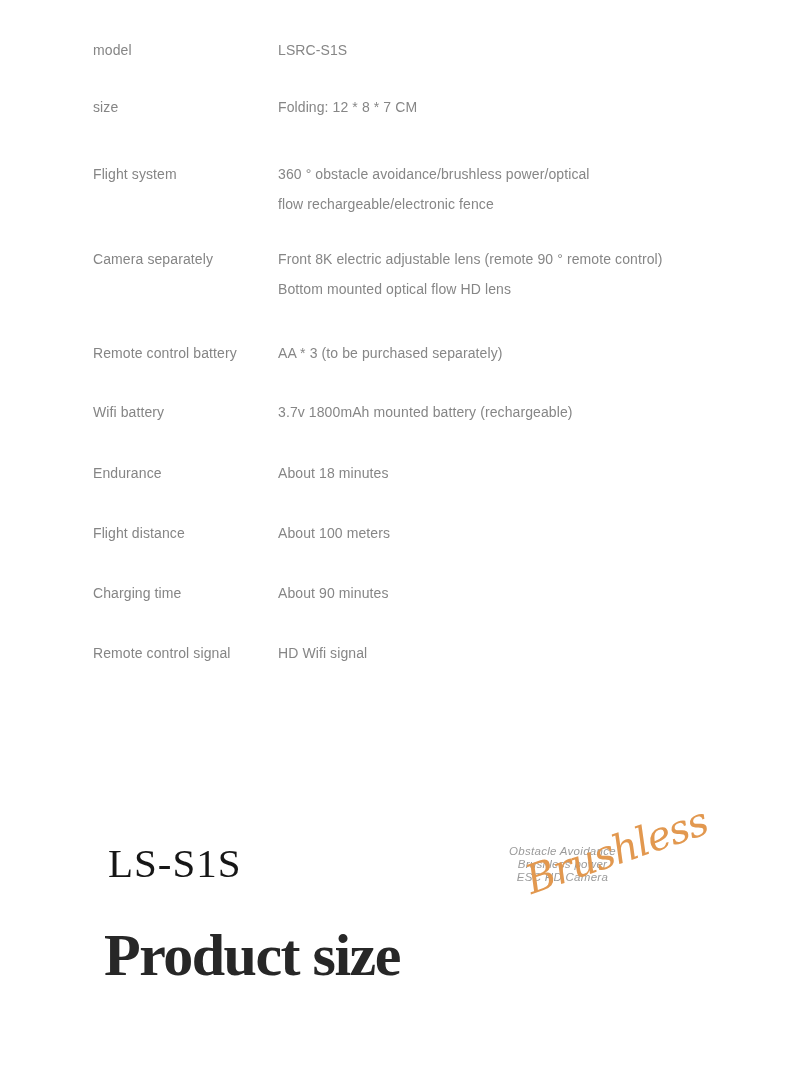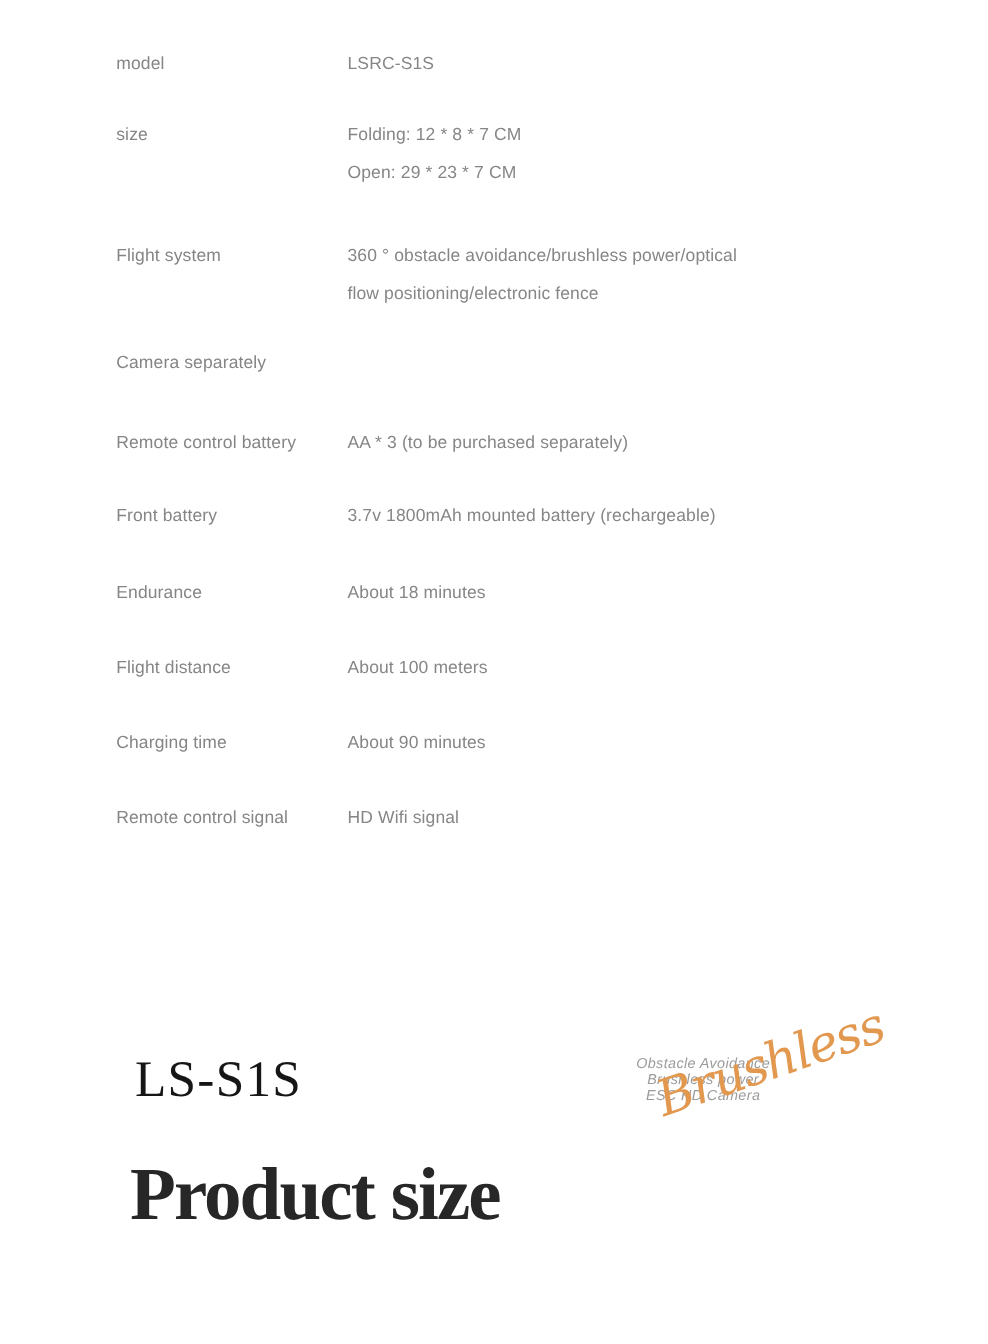--- a/index.html
+++ b/index.html
@@ -102,45 +102,48 @@
       <div class="spec-label">model</div>
       <div class="spec-value">
         <div>LSRC-S1S</div>
       </div>
     </div>
 
     <div class="spec-row">
       <div class="spec-label">size</div>
       <div class="spec-value">
         <div>Folding: 12 * 8 * 7 CM</div>
-        <div>Open: 29 * 23 * 7 CM</div>
       </div>
     </div>
 
     <div class="spec-row">
       <div class="spec-label">Flight system</div>
       <div class="spec-value">
         <div>360 ° obstacle avoidance/brushless power/optical</div>
-        <div>flow positioning/electronic fence</div>
+        <div>flow rechargeable/electronic fence</div>
       </div>
     </div>
 
     <div class="spec-row">
       <div class="spec-label">Camera separately</div>
+      <div class="spec-value">
+        <div>Front 8K electric adjustable lens (remote 90 ° remote control)</div>
+        <div>Bottom mounted optical flow HD lens</div>
+      </div>
     </div>
 
     <div class="spec-row">
       <div class="spec-label">Remote control battery</div>
       <div class="spec-value">
         <div>AA * 3 (to be purchased separately)</div>
       </div>
     </div>
 
     <div class="spec-row">
-      <div class="spec-label">Front battery</div>
+      <div class="spec-label">Wifi battery</div>
       <div class="spec-value">
         <div>3.7v 1800mAh mounted battery (rechargeable)</div>
       </div>
     </div>
 
     <div class="spec-row">
       <div class="spec-label">Endurance</div>
       <div class="spec-value">
         <div>About 18 minutes</div>
       </div>

